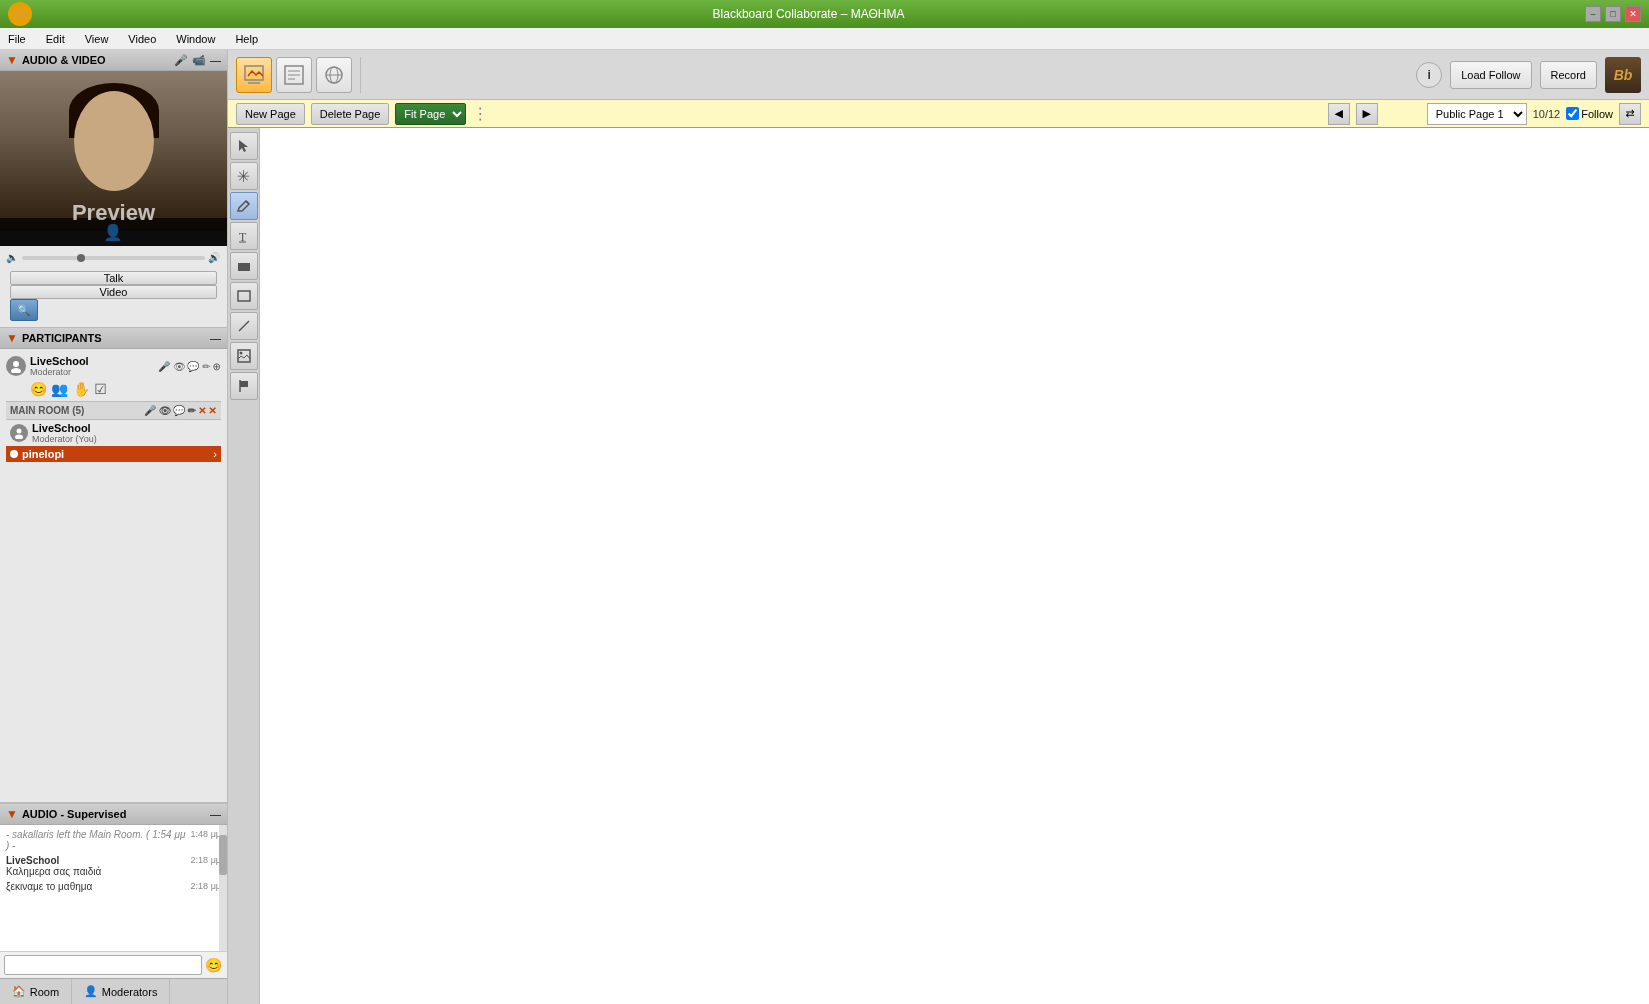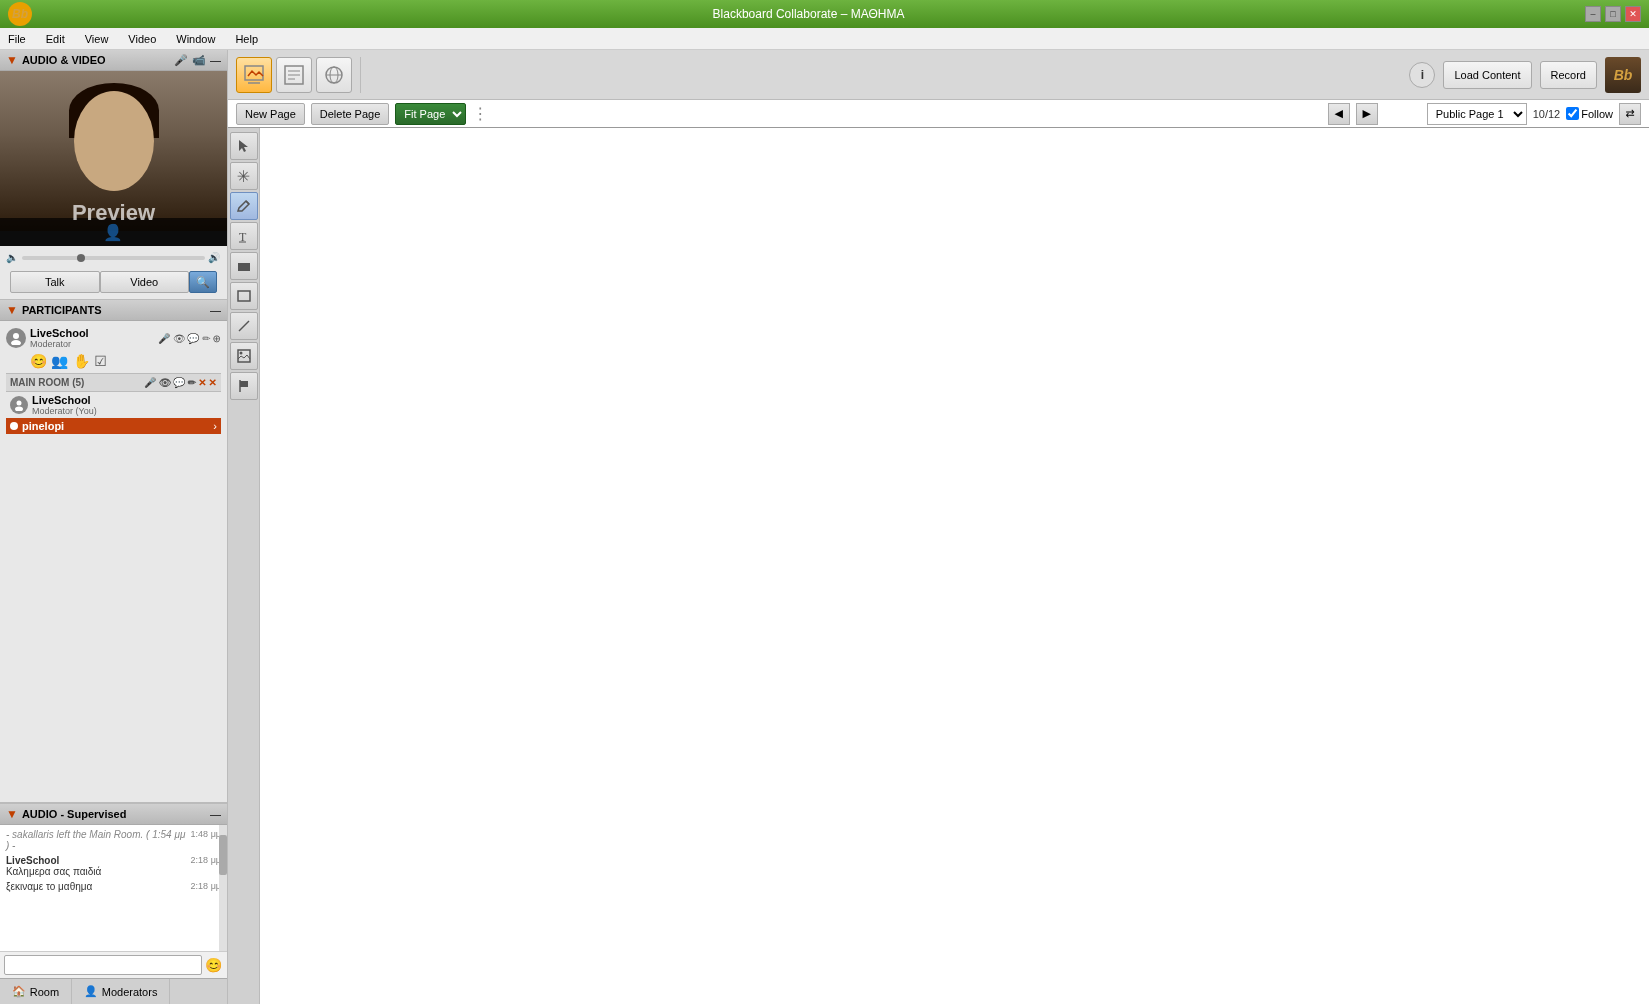--- a/index.html
+++ b/index.html
@@ -149,20 +149,21 @@
       width: 8px; height: 8px;
       background: #666;
       border-radius: 50%;
       top: -2px;
       left: 30%;
     }
     .av-buttons {
       display: flex;
       gap: 0;
       padding: 2px 4px;
+      flex-direction: column;
     }
     .av-btn {
       flex: 1;
       height: 22px;
       background: linear-gradient(to bottom, #f0f0f0, #d8d8d8);
       border: 1px solid #aaa;
       border-radius: 2px;
       cursor: pointer;
       font-size: 11px;
       display: flex; align-items: center; justify-content: center;
@@ -378,21 +379,21 @@
       border-radius: 3px;
       display: flex; align-items: center; justify-content: center;
       color: #d4a040;
       font-size: 14px;
       font-weight: bold;
       font-style: italic;
     }
 
     
     .page-toolbar {
-      background: #ffffff;
+      background: #fef9c3;
       height: 28px;
       display: flex;
       align-items: center;
       padding: 4px 8px;
       gap: 6px;
       border-bottom: 1px solid #999;
     }
     .page-btn {
       height: 22px;
       padding: 0 8px;
@@ -705,21 +706,21 @@
         <div class="toolbar-btn" title="Web">
           <svg width="22" height="22" viewBox="0 0 22 22">
             <circle cx="11" cy="11" r="8" fill="none" stroke="#888" stroke-width="1.5"></circle>
             <ellipse cx="11" cy="11" rx="4" ry="8" fill="none" stroke="#888" stroke-width="1"></ellipse>
             <line x1="3" y1="11" x2="19" y2="11" stroke="#888" stroke-width="1"></line>
           </svg>
         </div>
       </div>
       <div class="toolbar-spacer"></div>
       <div class="info-btn">i</div>
-      <button class="load-content-btn">Load Content</button>
+      <button class="load-content-btn">Load Follow</button>
       <button class="record-btn">Record</button>
       <div class="bb-logo">Bb</div>
     </div>
 
     <div class="page-toolbar">
       <button class="page-btn">New Page</button>
       <button class="page-btn">Delete Page</button>
       <select class="fit-page-select">
         <option>Fit Page</option>
       </select>

